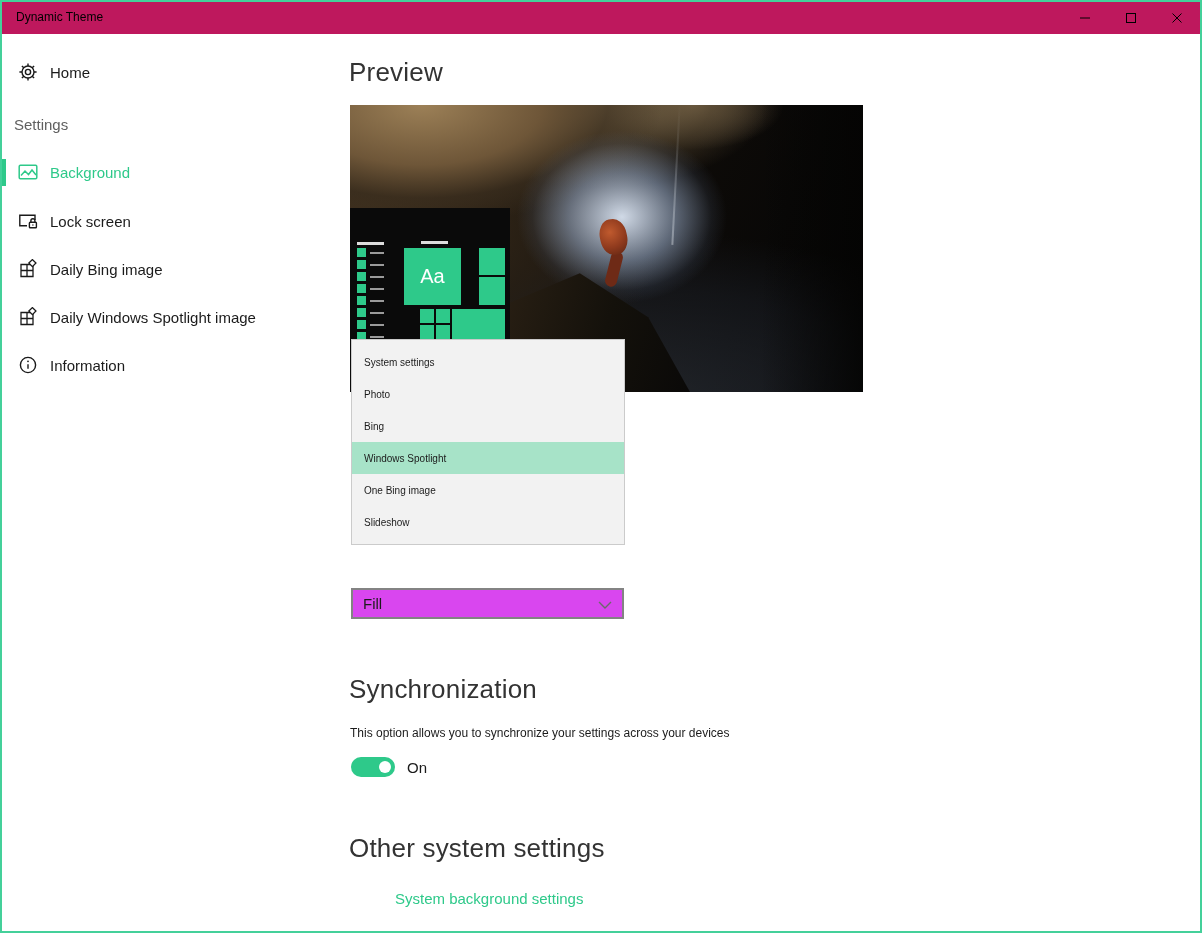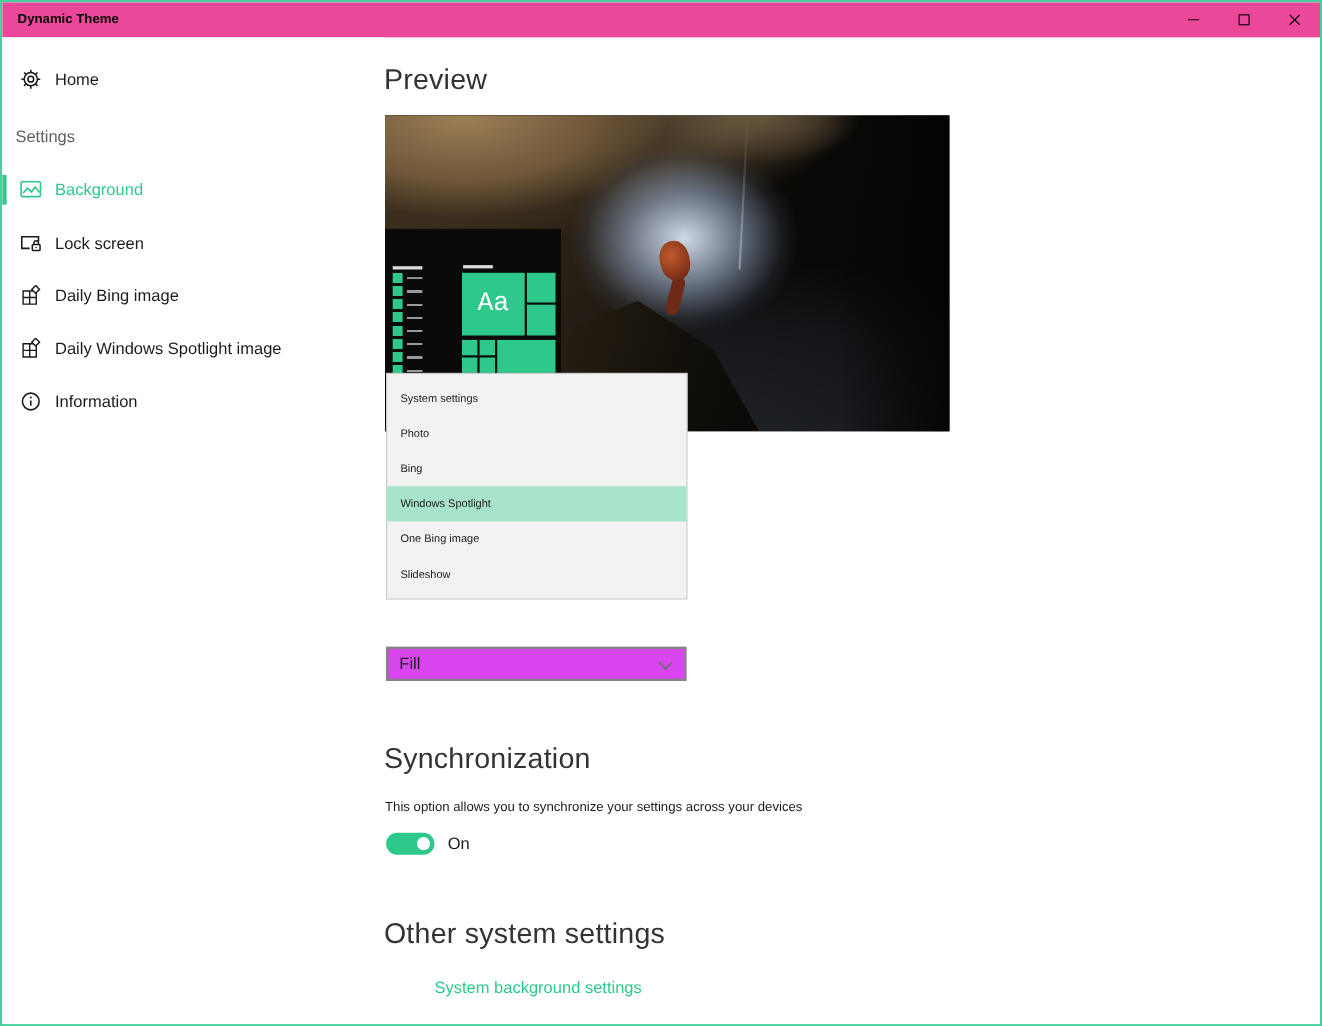--- a/index.html
+++ b/index.html
@@ -1,20 +1,20 @@
 <!DOCTYPE html>
 <html><head>
 <meta charset="utf-8">
 <style>
   * { margin:0; padding:0; box-sizing:border-box; }
   html,body { width:1202px; height:933px; background:#fff; font-family:"Liberation Sans","DejaVu Sans",sans-serif; }
   .app { position:relative; width:1202px; height:933px; background:#ffffff; border:2px solid #44d09a; overflow:hidden; }
 
   
-  .titlebar { position:absolute; left:0; top:0; width:100%; height:32px; background:#ec4899;font-weight:bold; }
+  .titlebar { position:absolute; left:0; top:0; width:100%; height:32px; background:#be185d; }
   .win-title { position:absolute; left:14px; top:8px; font-size:12px; color:#000; }
   .win-controls { position:absolute; right:0; top:0; height:32px; display:flex; }
   .win-btn { width:46px; height:32px; background:transparent; border:none; display:flex; align-items:center; justify-content:center; cursor:pointer; }
 
   
   .sidebar { position:absolute; left:0; top:32px; width:348px; bottom:0; background:#fff; }
   .nav-row { position:absolute; left:0; width:100%; height:32px; display:flex; align-items:center; cursor:pointer; }
   .nav-row .icon { position:absolute; left:16px; width:20px; height:20px; display:flex; align-items:center; justify-content:center; }
   .nav-row .lbl { position:absolute; left:48px; font-size:15px; color:#1b1b1b; white-space:nowrap; }
   .row-home   { top:22px; }
@@ -46,21 +46,21 @@
   .climber-torso { position:absolute; left:250px; top:114px; width:27px; height:36px; background:radial-gradient(circle at 40% 35%, #c05a2e 0%, #8f3a1d 55%, #5e2412 100%); border-radius:46%; transform:rotate(-12deg); }
 
   
   .start-menu { position:absolute; left:0; top:103px; width:160px; height:184px; background:#0a0a0a; }
   .sm-line { position:absolute; height:3px; background:#dcdcdc; }
   .sm-line.l1 { left:7px; top:34px; width:27px; }
   .sm-line.l2 { left:71px; top:33px; width:27px; }
   .sm-squares { position:absolute; left:7px; top:40px; width:9px; height:94px; background:repeating-linear-gradient(to bottom, #2ec98a 0 9px, rgba(0,0,0,0) 9px 12px); }
   .sm-dashes { position:absolute; left:20px; top:44px; width:14px; height:90px; background:repeating-linear-gradient(to bottom, #9a9a9a 0 2px, rgba(0,0,0,0) 2px 12px); }
   .tile { position:absolute; background:#2ec98a; }
-  .tile-aa { left:70px; top:40px; width:57px; height:57px; display:flex; align-items:center; justify-content:center; color:#fff; font-size:24px;font-family:Liberation Mono, monospace; }
+  .tile-aa { left:54px; top:40px; width:57px; height:57px; display:flex; align-items:center; justify-content:center; color:#fff; font-size:20px; }
   .tile-r1 { left:129px; top:40px; width:26px; height:27px; }
   .tile-r2 { left:129px; top:69px; width:26px; height:28px; }
   .tile-s1 { left:70px; top:101px; width:14px; height:14px; }
   .tile-s2 { left:86px; top:101px; width:14px; height:14px; }
   .tile-s3 { left:70px; top:117px; width:14px; height:14px; }
   .tile-s4 { left:86px; top:117px; width:14px; height:14px; }
   .tile-w  { left:102px; top:101px; width:53px; height:30px; }
 
   
   .sample-win { position:absolute; left:343px; top:65px; width:140px; height:117px; background:#fff; border:1px solid #2ec98a; }

